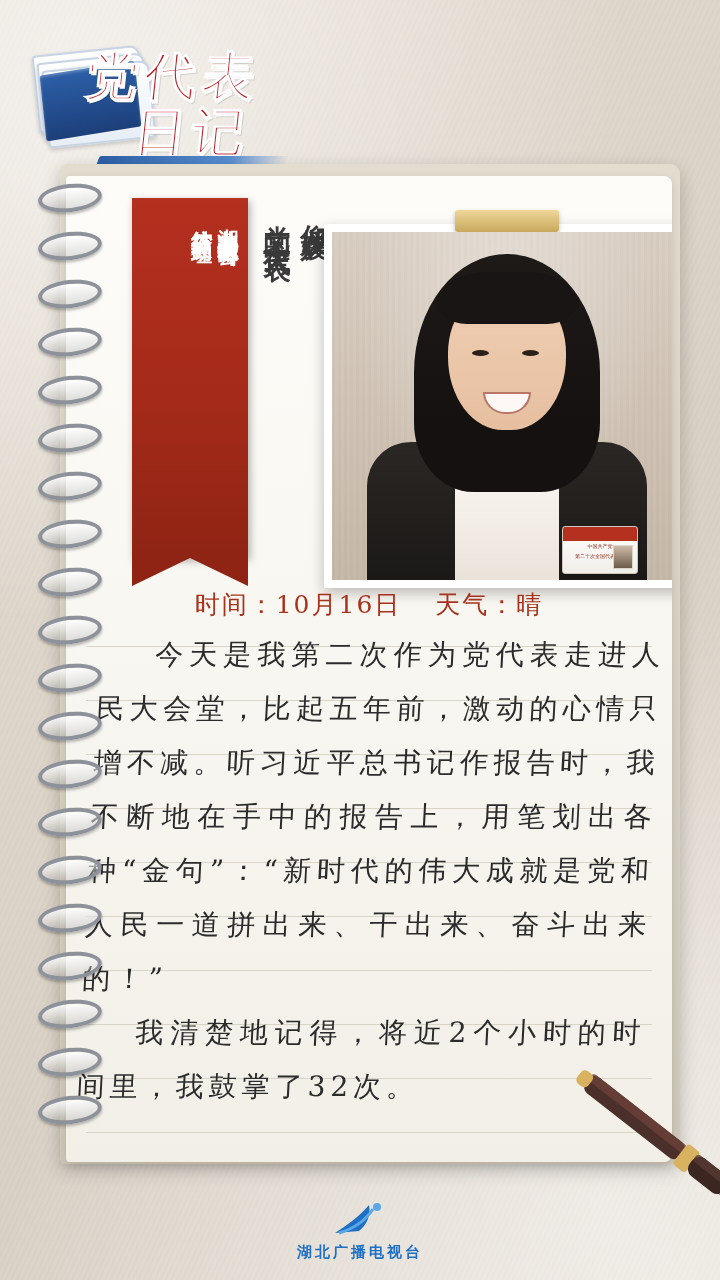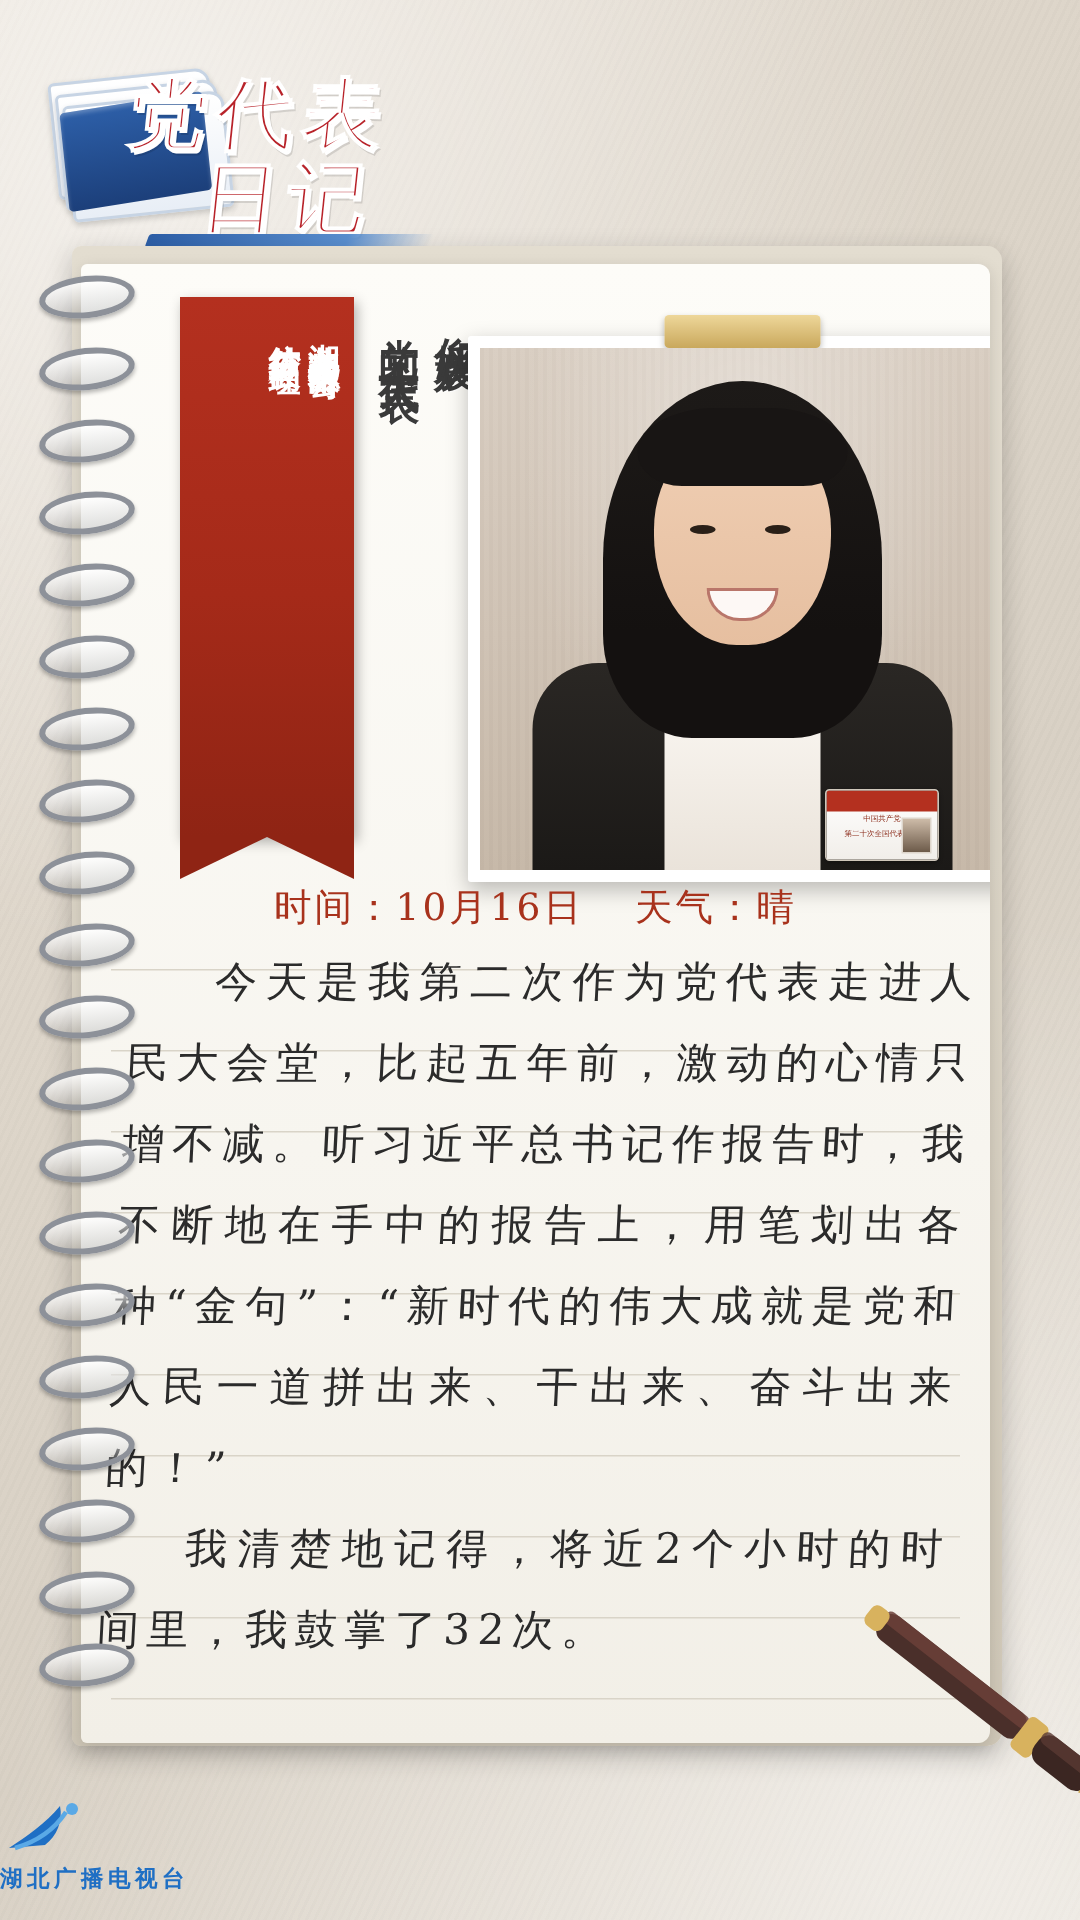--- a/index.html
+++ b/index.html
@@ -101,21 +101,21 @@
     width: 190px;
     height: 9px;
     background: linear-gradient(90deg,#2d5fa8,#5a8fd0 70%, rgba(90,143,208,0));
     transform: skewX(-20deg);
     border-radius: 2px;
   }
 
   
   .notebook {
     position: absolute;
-    left: 24px;
+    left: 36px;
     top: 170px;
     width: 648px;
     height: 1000px;
   }
   .nb-back {
     position: absolute;
     left: 24px;
     top: -6px;
     width: 620px;
     height: 1000px;
@@ -404,20 +404,21 @@
     height: 230px;
     transform: rotate(0deg);
   }
 
   
   .footer {
     position: absolute;
     left: 0;
     bottom: 18px;
     width: 720px;
+    text-align: center;
   }
   .footer-mark {
     display: inline-block;
     width: 62px;
     height: 40px;
   }
   .footer-cn {
     font-family: "DejaVu Sans", sans-serif;
     font-size: 15px;
     color: #1f6fc4;

